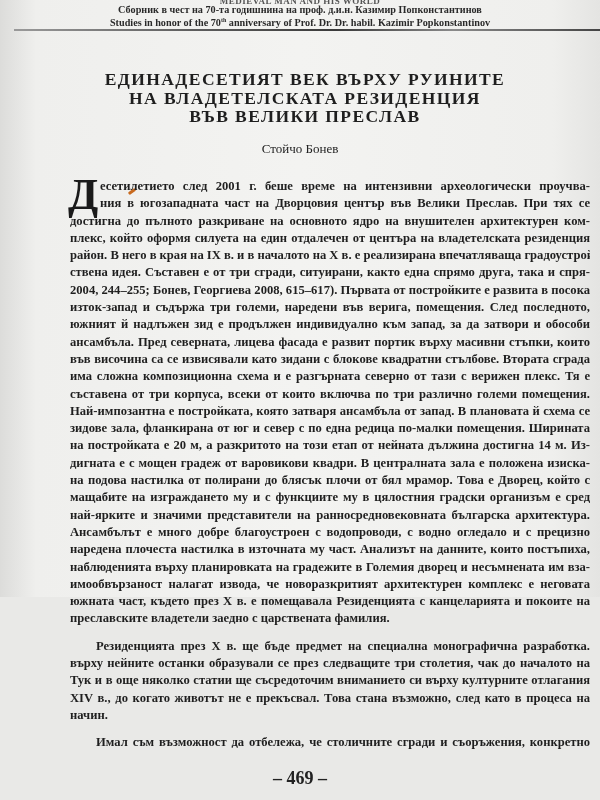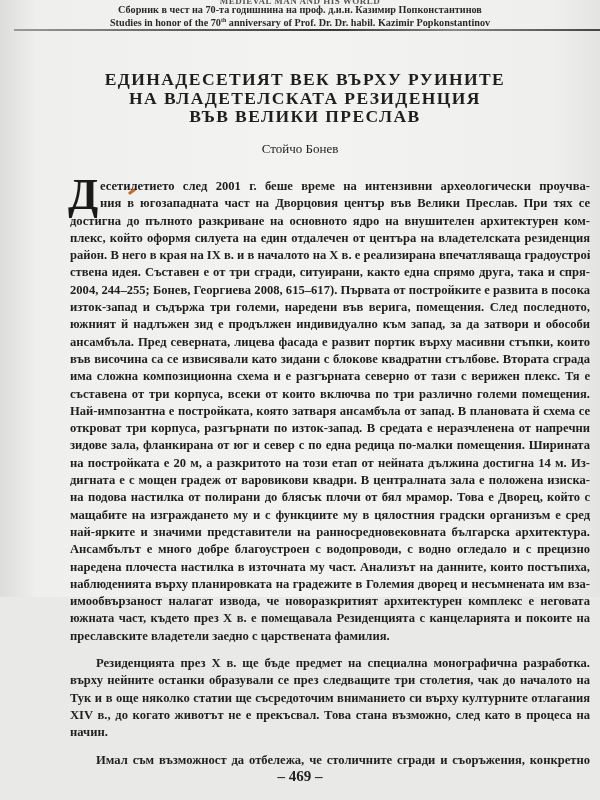--- a/index.html
+++ b/index.html
@@ -49,21 +49,21 @@
   .line.last { text-align-last: left; }
   .line.indent { padding-left: 26px; }
   .first-par .line:nth-child(1), .first-par .line:nth-child(2) { padding-left: 30px; }
   .dropcap {
     position: absolute; left: 68px; top: 175px; font-size: 44px; line-height: 40px;
     font-weight: bold; color: #1a1a1a;
   }
   .gap { height: 10px; }
   .folio {
     position: absolute; left: 0; top: 768px; width: 600px; text-align: center;
-    font-size: 15px; font-weight: bold; color: #222;
+    font-size: 18px; font-weight: bold; color: #222;
   }
   .orange-mark {
     position: absolute; left: 128px; top: 190px; width: 8px; height: 3px;
     background: #c86a1f; transform: rotate(-35deg); border-radius: 1px;
   }
 </style>
 </head>
 <body>
 
 <div class="page">
@@ -95,21 +95,20 @@
         <span class="line">район. В него в края на IX в. и в началото на X в. е реализирана впечатляваща градоустрой-</span>
         <span class="line">ствена идея. Съставен е от три сгради, ситуирани, както една спрямо друга, така и спря-</span>
         <span class="line">2004, 244–255; Бонев, Георгиева 2008, 615–617). Първата от постройките е развита в посока</span>
         <span class="line">изток-запад и съдържа три големи, наредени във верига, помещения. След последното,</span>
         <span class="line">южният й надлъжен зид е продължен индивидуално към запад, за да затвори и обособи</span>
         <span class="line">ансамбъла. Пред северната, лицева фасада е развит портик върху масивни стъпки, които</span>
         <span class="line">във височина са се извисявали като зидани с блокове квадратни стълбове. Втората сграда</span>
         <span class="line">има сложна композиционна схема и е разгърната северно от тази с верижен плекс. Тя е</span>
         <span class="line">съставена от три корпуса, всеки от които включва по три различно големи помещения.</span>
         <span class="line">Най-импозантна е постройката, която затваря ансамбъла от запад. В плановата й схема се</span>
-        <span class="line">откроват три корпуса, разгърнати по изток-запад. В средата е неразчленена от напречни</span>
         <span class="line">зидове зала, фланкирана от юг и север с по една редица по-малки помещения. Ширината</span>
         <span class="line">на постройката е 20 м, а разкритото на този етап от нейната дължина достигна 14 м. Из-</span>
         <span class="line">дигната е с мощен градеж от варовикови квадри. В централната зала е положена изиска-</span>
         <span class="line">на подова настилка от полирани до блясък плочи от бял мрамор. Това е Дворец, който с</span>
         <span class="line">мащабите на изграждането му и с функциите му в цялостния градски организъм е сред</span>
         <span class="line">най-ярките и значими представители на ранносредновековната българска архитектура.</span>
         <span class="line">Ансамбълът е много добре благоустроен с водопроводи, с водно огледало и с прецизно</span>
         <span class="line">наредена плочеста настилка в източната му част. Анализът на данните, които постъпиха,</span>
         <span class="line">наблюденията върху планировката на градежите в Големия дворец и несъмнената им вза-</span>
         <span class="line">имообвързаност налагат извода, че новоразкритият архитектурен комплекс е неговата</span>

